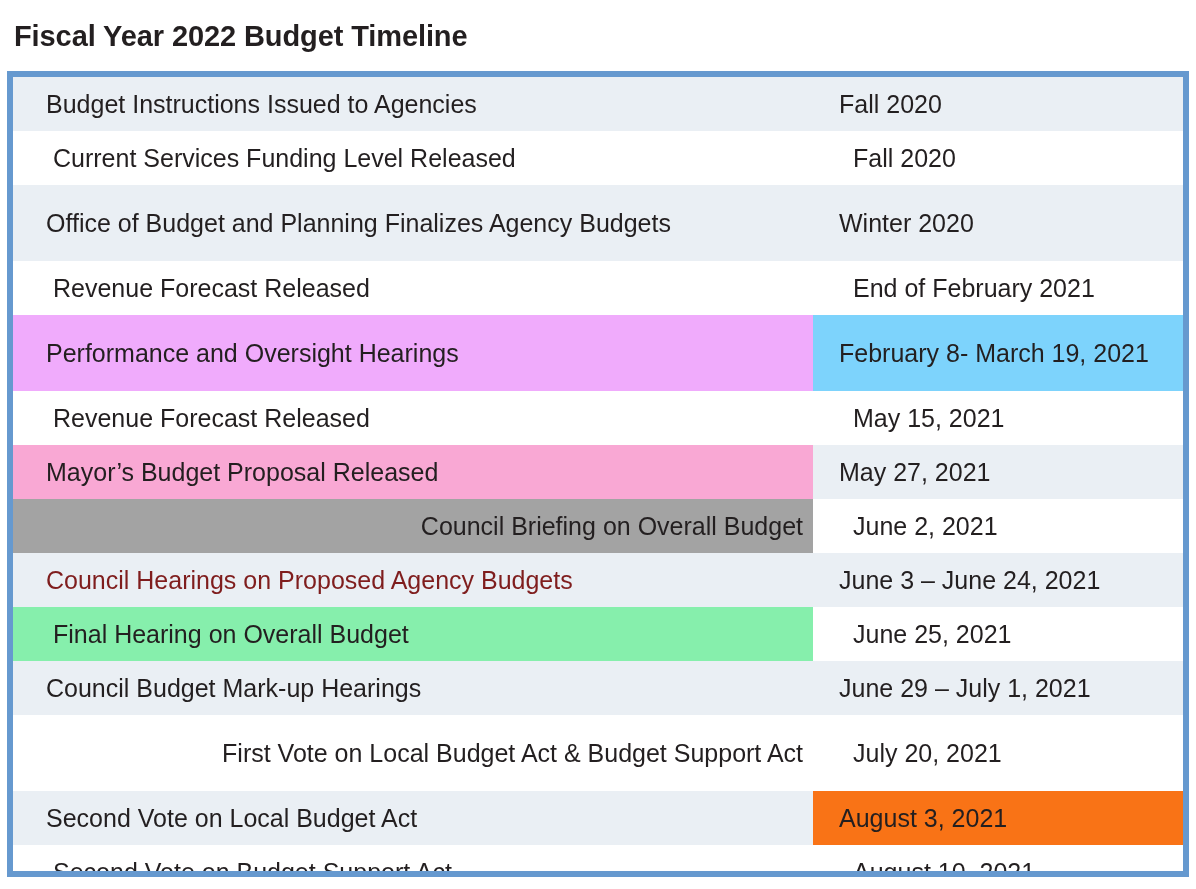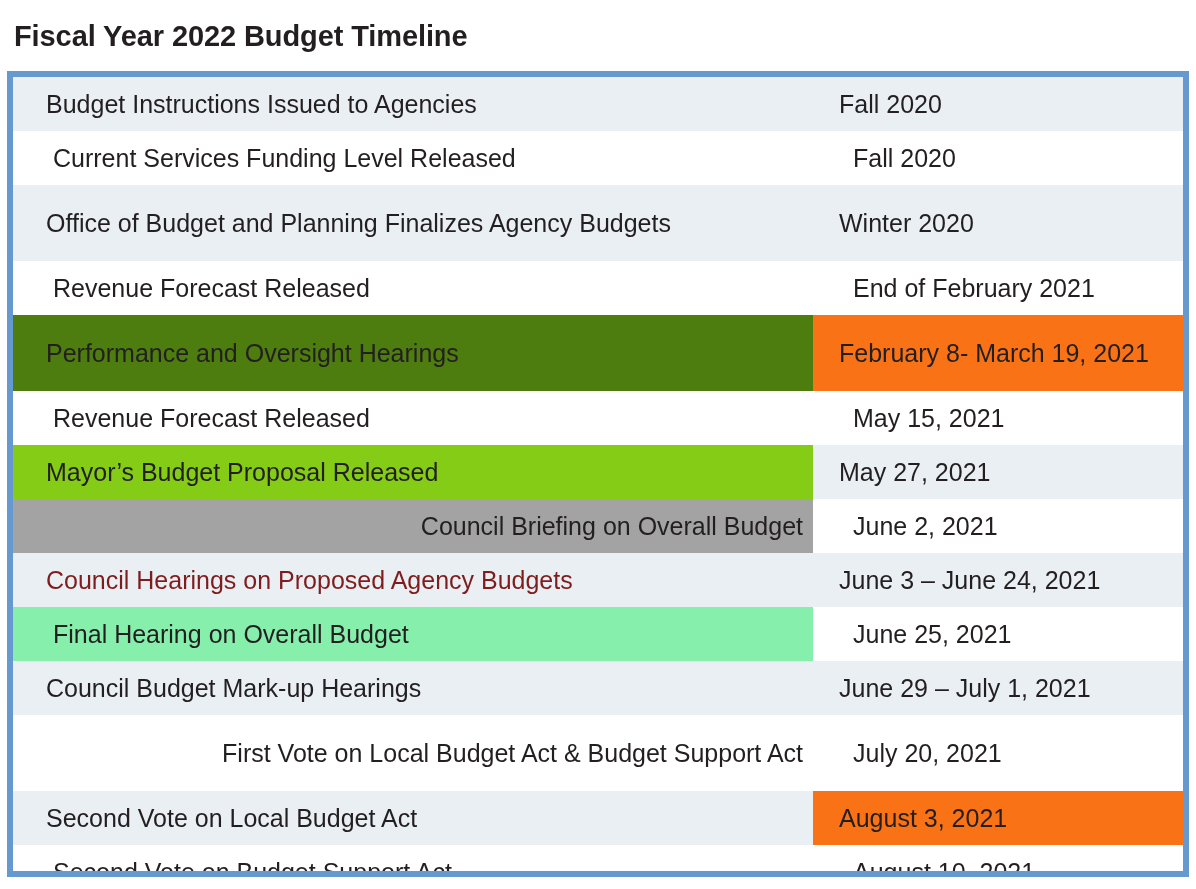--- a/index.html
+++ b/index.html
@@ -109,29 +109,29 @@
           </tr>
           <tr class="row-shaded row-tall">
             <td class="event-cell" style="background: rgb(234, 239, 244); color: rgb(35, 31, 32);">Office of Budget and Planning Finalizes Agency Budgets</td>
             <td class="date-cell" style="background: rgb(234, 239, 244); color: rgb(35, 31, 32);">Winter 2020</td>
           </tr>
           <tr class="row-plain">
             <td class="event-cell" style="background: rgb(255, 255, 255); color: rgb(35, 31, 32);">Revenue Forecast Released</td>
             <td class="date-cell" style="background: rgb(255, 255, 255); color: rgb(35, 31, 32);">End of February 2021</td>
           </tr>
           <tr class="row-shaded row-tall">
-            <td class="event-cell" style="background: #4d7c0f; color: rgb(35, 31, 32);">Performance and Oversight Hearings</td>
-            <td class="date-cell" style="background: #f97316; color: rgb(35, 31, 32);">February 8- March 19, 2021</td>
+            <td class="event-cell" style="background: #f0abfc; color: rgb(35, 31, 32);">Performance and Oversight Hearings</td>
+            <td class="date-cell" style="background: #7dd3fc; color: rgb(35, 31, 32);">February 8- March 19, 2021</td>
           </tr>
           <tr class="row-plain">
             <td class="event-cell" style="background: rgb(255, 255, 255); color: rgb(35, 31, 32);">Revenue Forecast Released</td>
             <td class="date-cell" style="background: rgb(255, 255, 255); color: rgb(35, 31, 32);">May 15, 2021</td>
           </tr>
           <tr class="row-shaded">
-            <td class="event-cell" style="background: #84cc16; color: rgb(35, 31, 32);">Mayor’s Budget Proposal Released</td>
+            <td class="event-cell" style="background: #f9a8d4; color: rgb(35, 31, 32);">Mayor’s Budget Proposal Released</td>
             <td class="date-cell" style="background: rgb(234, 239, 244); color: rgb(35, 31, 32);">May 27, 2021</td>
           </tr>
           <tr class="row-plain">
             <td class="event-cell" style="background: #a3a3a3; color: rgb(35, 31, 32); text-align: right;">Council Briefing on Overall Budget</td>
             <td class="date-cell" style="background: rgb(255, 255, 255); color: rgb(35, 31, 32);">June 2, 2021</td>
           </tr>
           <tr class="row-shaded">
             <td class="event-cell" style="background: rgb(234, 239, 244); color: #7f1d1d;">Council Hearings on Proposed Agency Budgets</td>
             <td class="date-cell" style="background: rgb(234, 239, 244); color: rgb(35, 31, 32);">June 3 – June 24, 2021</td>
           </tr>

